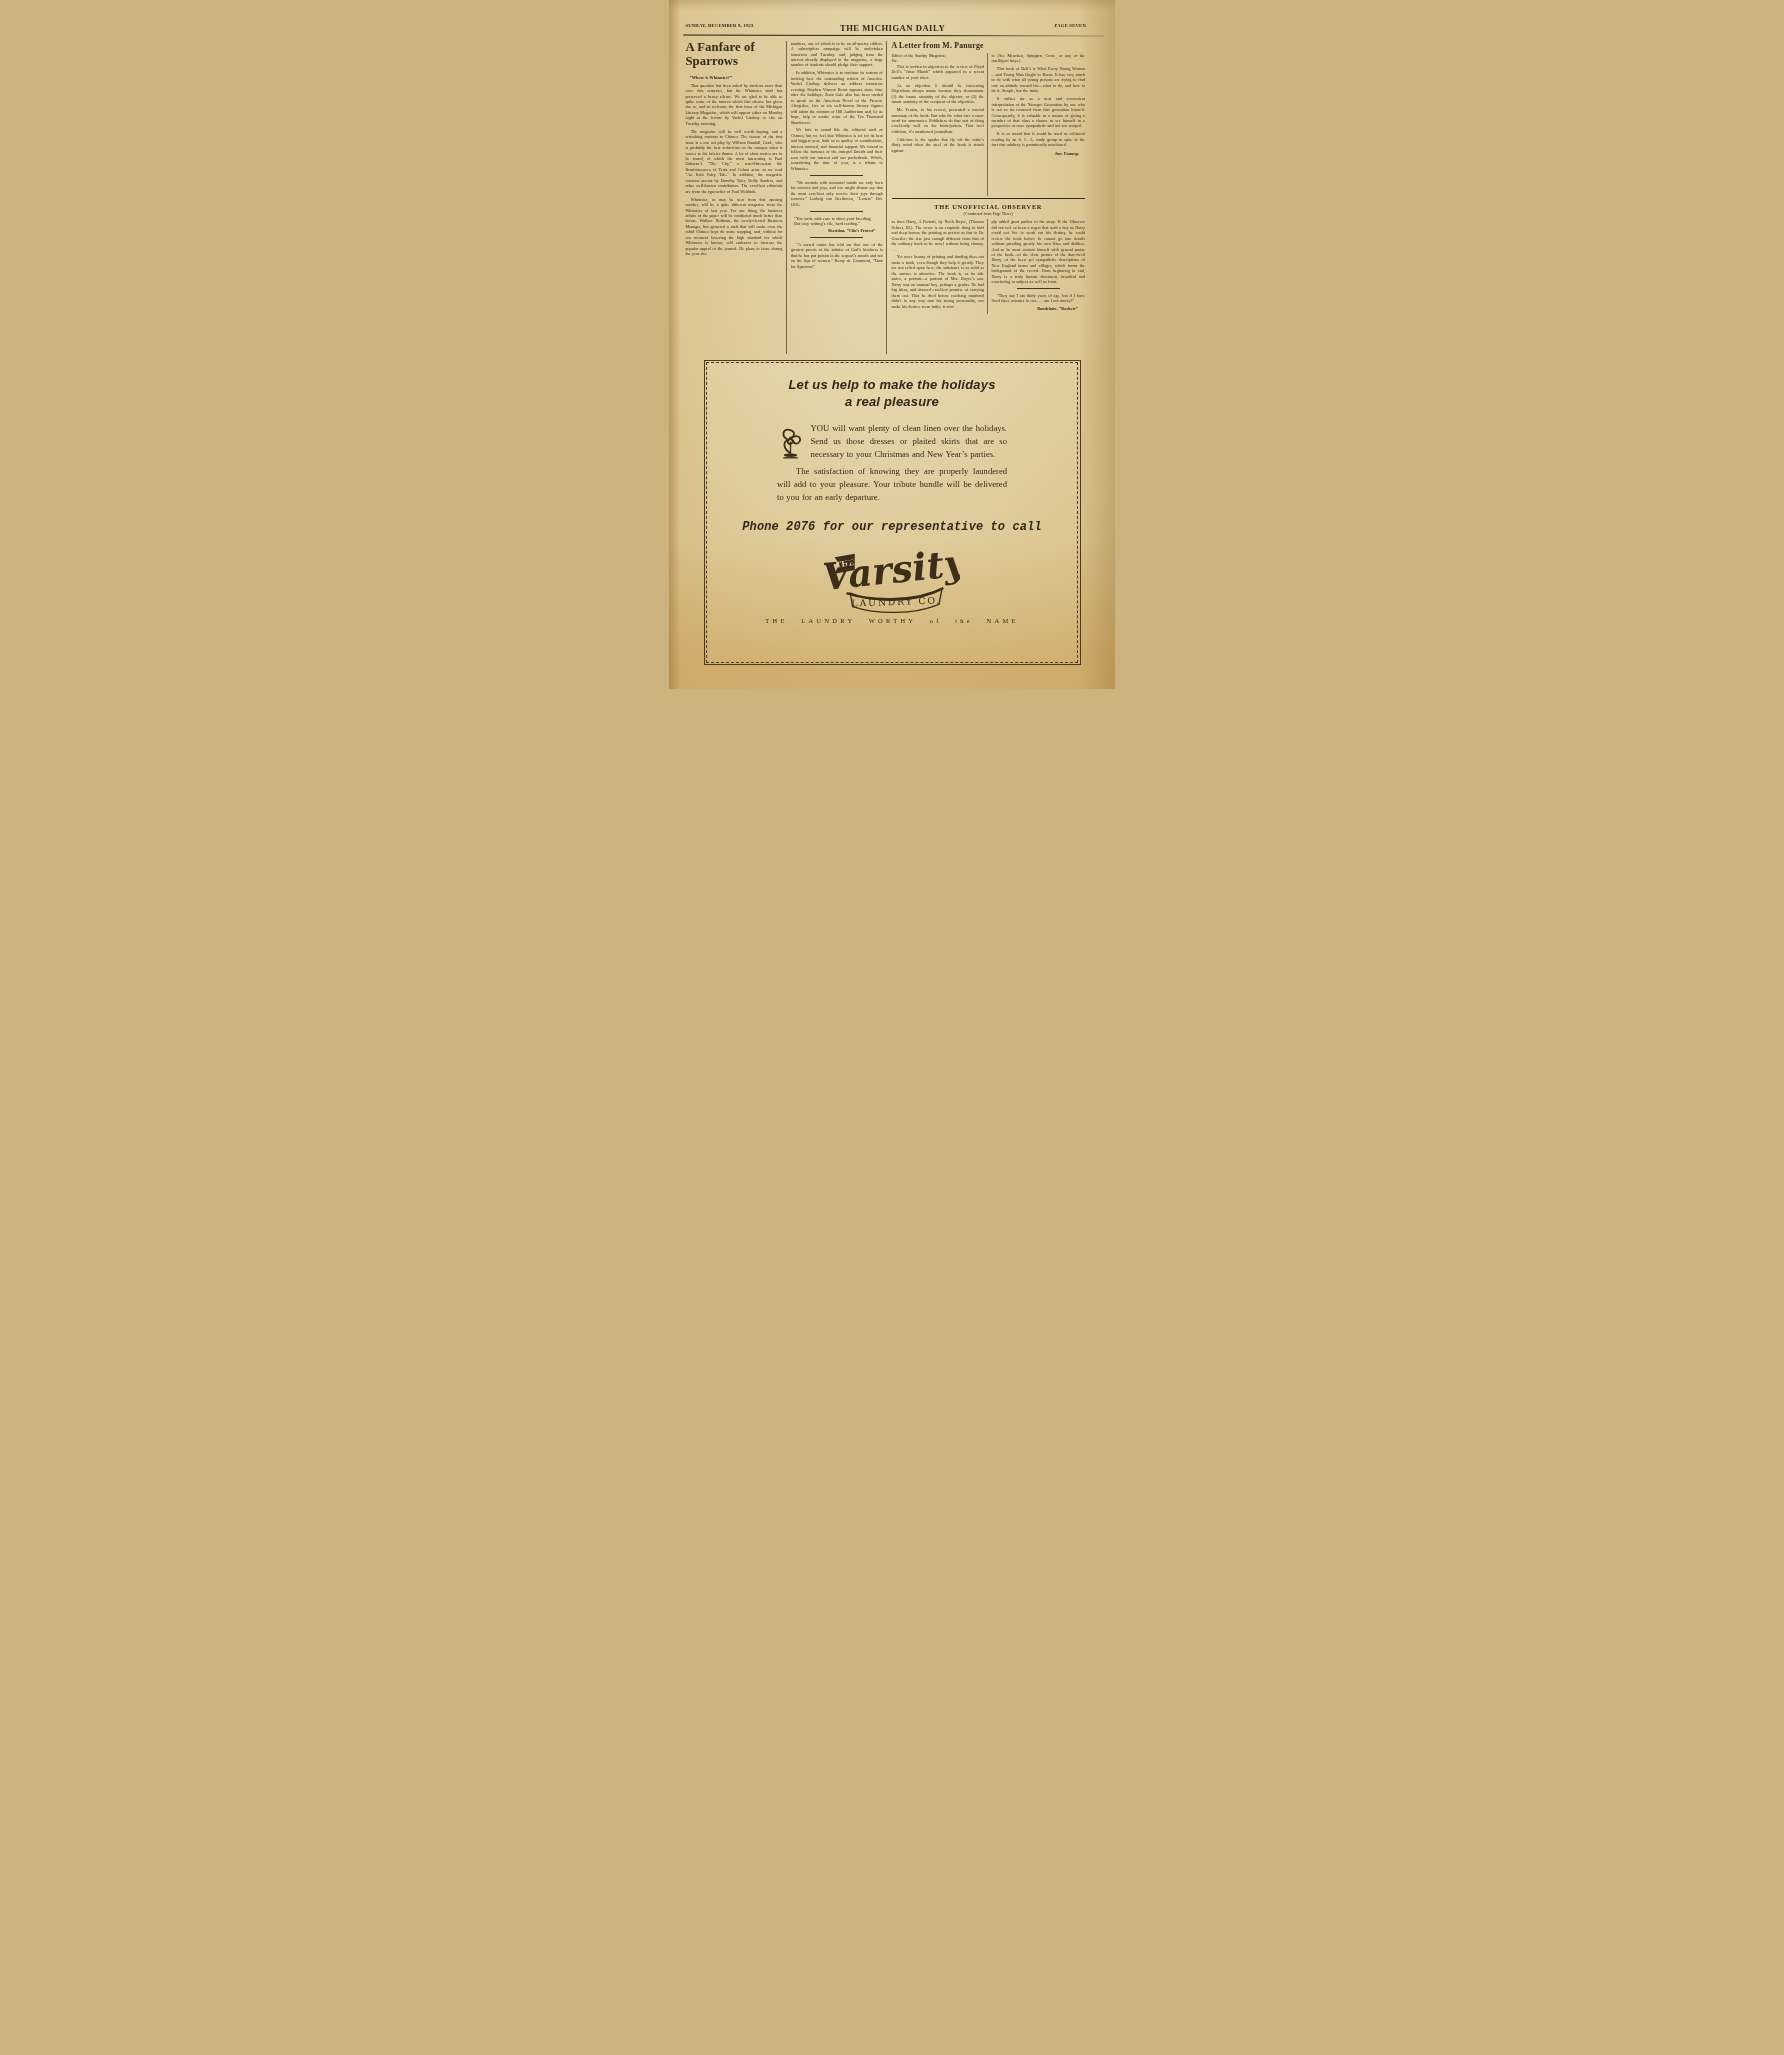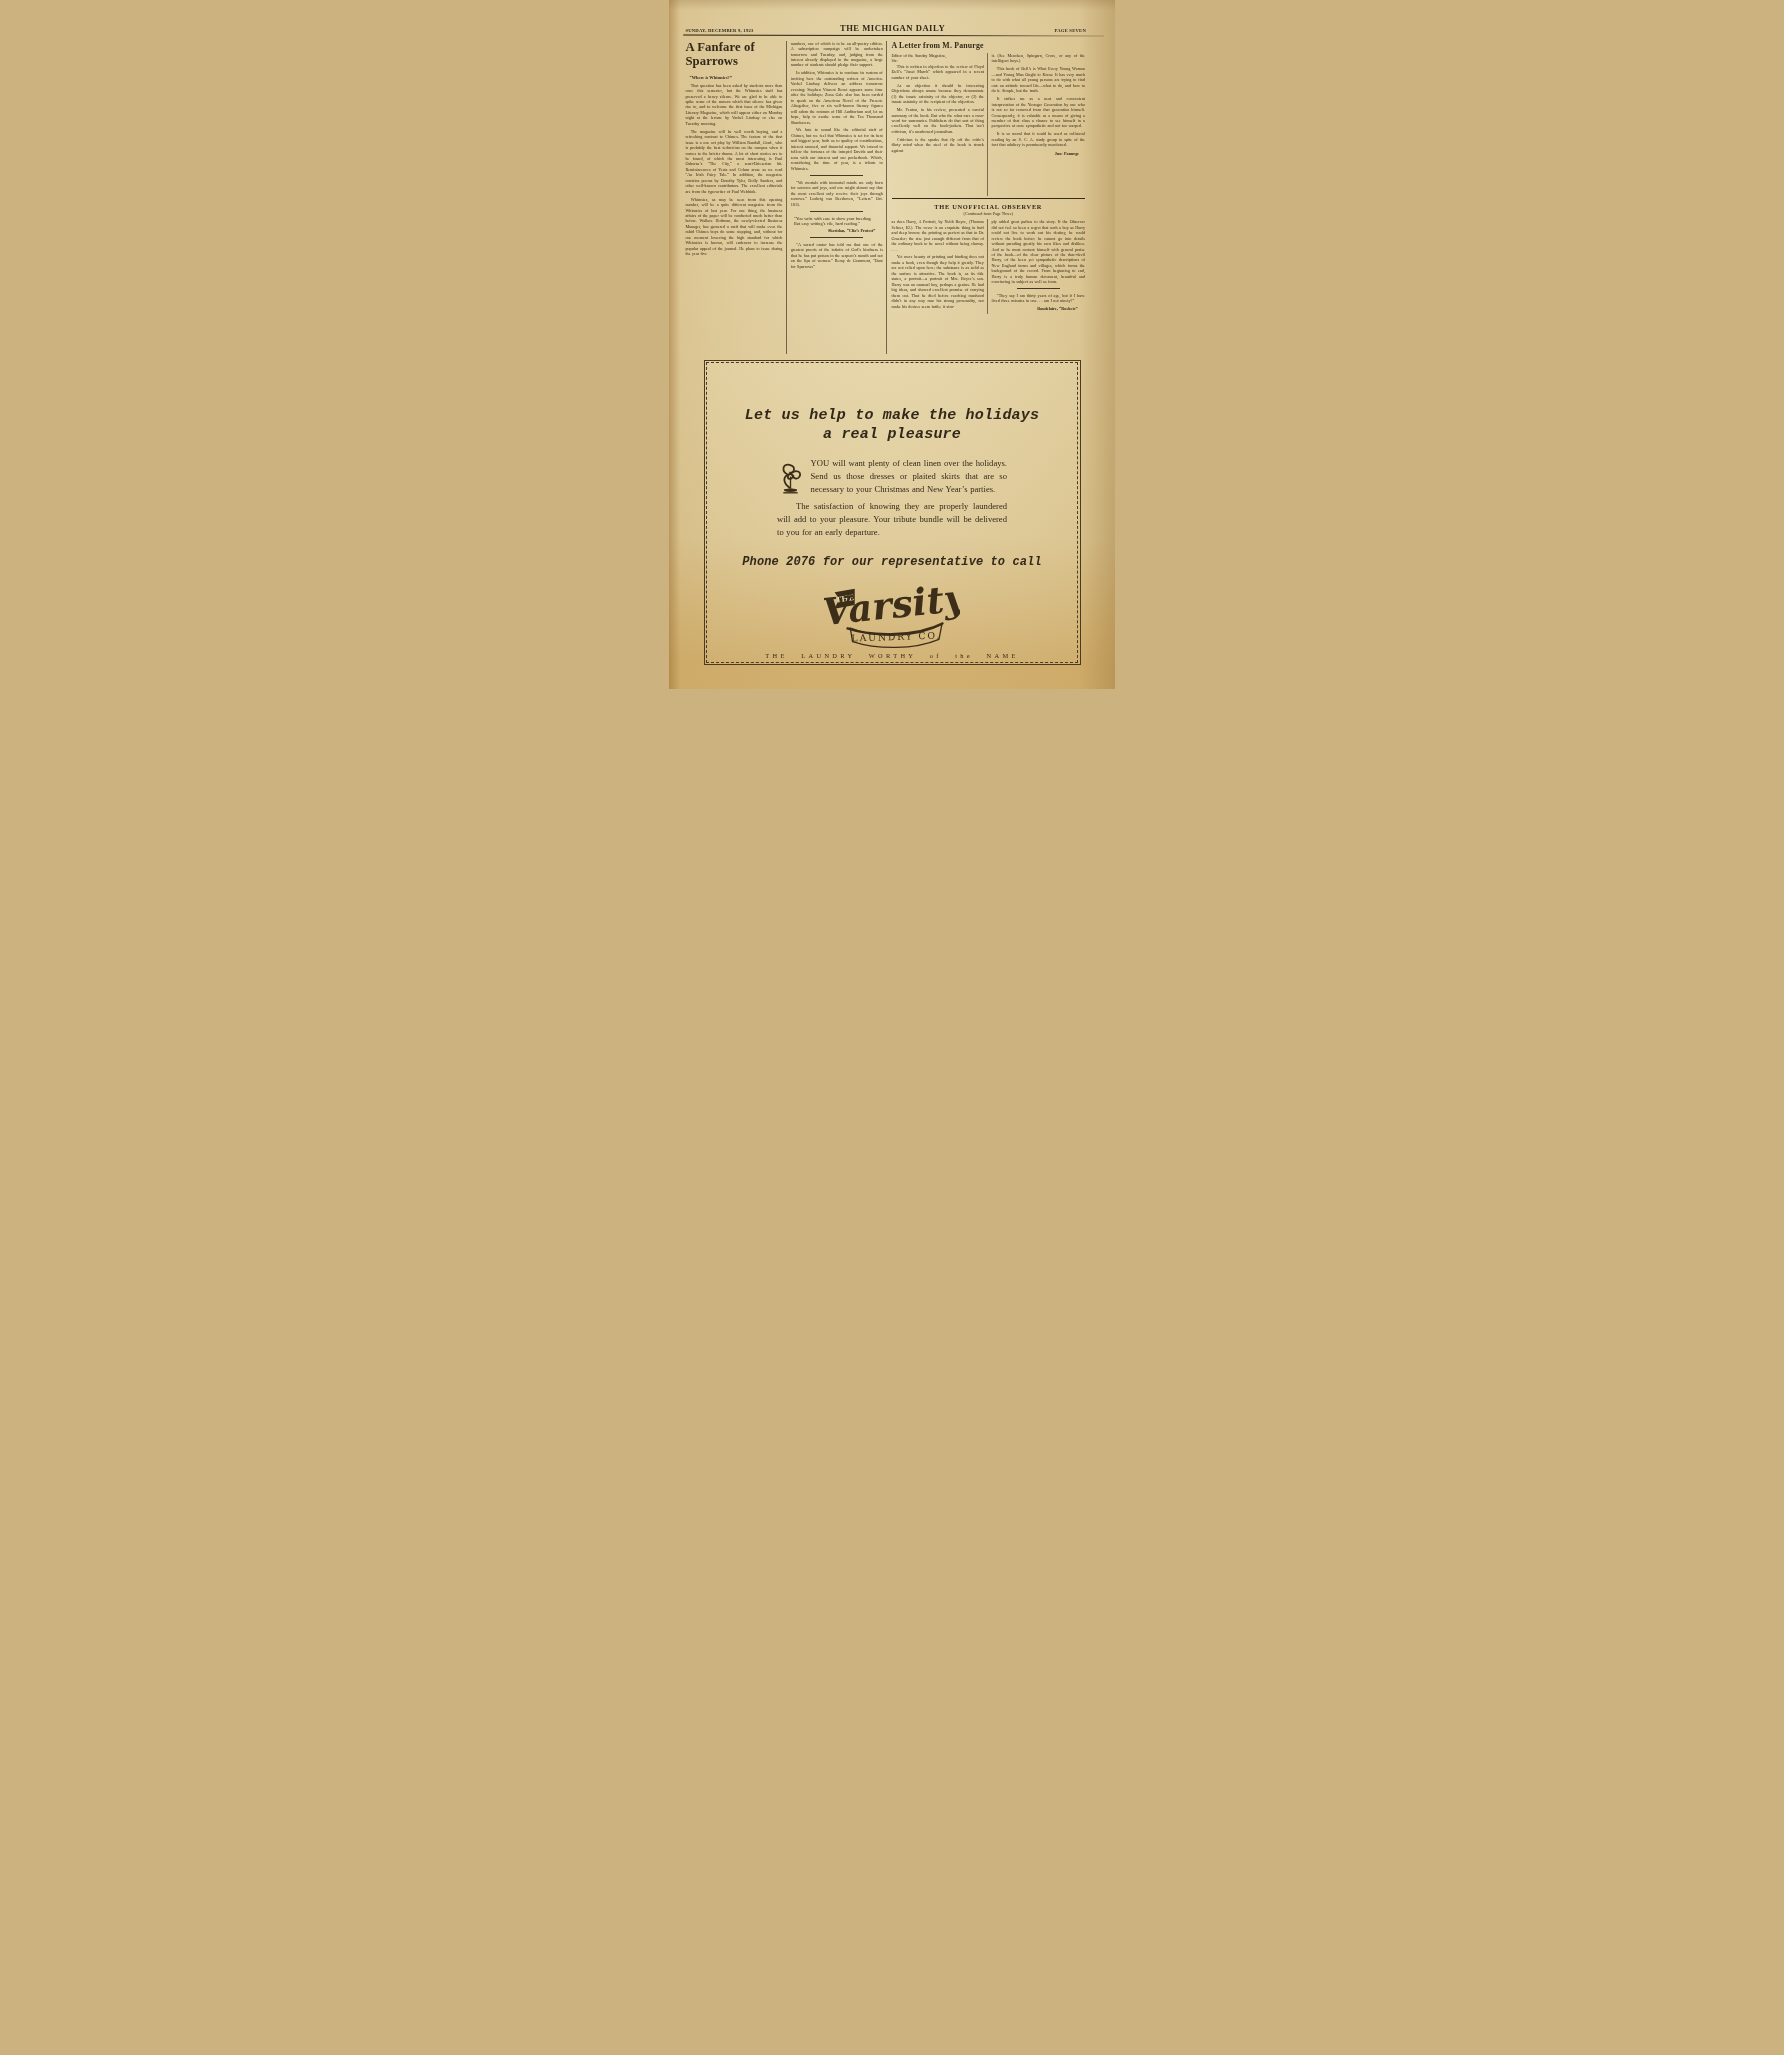--- a/index.html
+++ b/index.html
@@ -11,21 +11,21 @@
     color:#33291a;
     font-family:"Liberation Serif","DejaVu Serif",serif;
     background-color:#dcc795;
     background-image:
       linear-gradient(90deg, rgba(150,105,45,.45) 0, rgba(150,105,45,0) 2.5%, rgba(0,0,0,0) 92%, rgba(140,100,45,.28) 100%),
       linear-gradient(180deg, rgba(120,88,38,.22) 0, rgba(120,88,38,0) 1.5%, rgba(0,0,0,0) 78%, rgba(196,146,64,.40) 96%),
       radial-gradient(ellipse at 48% 28%, #e7d9b0 0%, #ddc897 55%, #d2b87f 100%);
   }
   
   .masthead-row{
-    display:flex;align-items:flex-end;justify-content:space-between;
+    display:flex;align-items:flex-start;justify-content:space-between;
     padding:23px 29px 1.6px 16.4px;
   }
   .issue-date{font-size:4.7px;font-weight:bold;letter-spacing:0.2px;}
   .masthead{font-size:8.6px;font-weight:bold;letter-spacing:0.5px;transform:translateX(-11.5px);}
   .pagenum{font-size:4.7px;font-weight:bold;letter-spacing:0.2px;}
   .header-rule{
     height:1.2px;margin:0.8px 10.7px 0 14px;border-radius:0.8px;
     background:linear-gradient(90deg,#241b0e 0%,#2b2113 60%,rgba(43,33,19,.55) 85%,rgba(43,33,19,.25) 100%);
     transform:rotate(.15deg);
   }
@@ -69,22 +69,22 @@
     width:377px;height:305px;box-sizing:border-box;
     margin:6.6px auto 0 auto;
     border:0.4px solid #4b3a20;padding:1.2px;
     background:linear-gradient(180deg, rgba(235,222,180,.35), rgba(222,200,150,.15));
   }
   .ad-inner{
     height:100%;box-sizing:border-box;border:0.4px dashed #4b3a20;
     padding:14px 25px 0 25px;text-align:center;
   }
   .ad-headline{
-    font-family:Liberation Mono, monospace;
-    font-style:italic;font-weight:bold;font-size:15px;line-height:1.25;letter-spacing:0.2px;margin-top:30px;
+    font-family:Liberation Sans, sans-serif;
+    font-style:italic;font-weight:bold;font-size:13px;line-height:1.25;letter-spacing:0.2px;
   }
   .ad-body{
     width:230px;margin:12.3px auto 0 auto;text-align:left;
     font-size:8.6px;line-height:1.5;word-spacing:.06em;
   }
   .ad-body p{margin:0 0 4.1px 0;text-align:justify;}
   .ornament{float:left;width:27px;height:35px;margin:2.5px 6.6px 0.8px 0;}
   .ad-p2{text-indent:19px;}
   .ad-phone{
     margin-top:16px;font-family:Liberation Mono, monospace;

